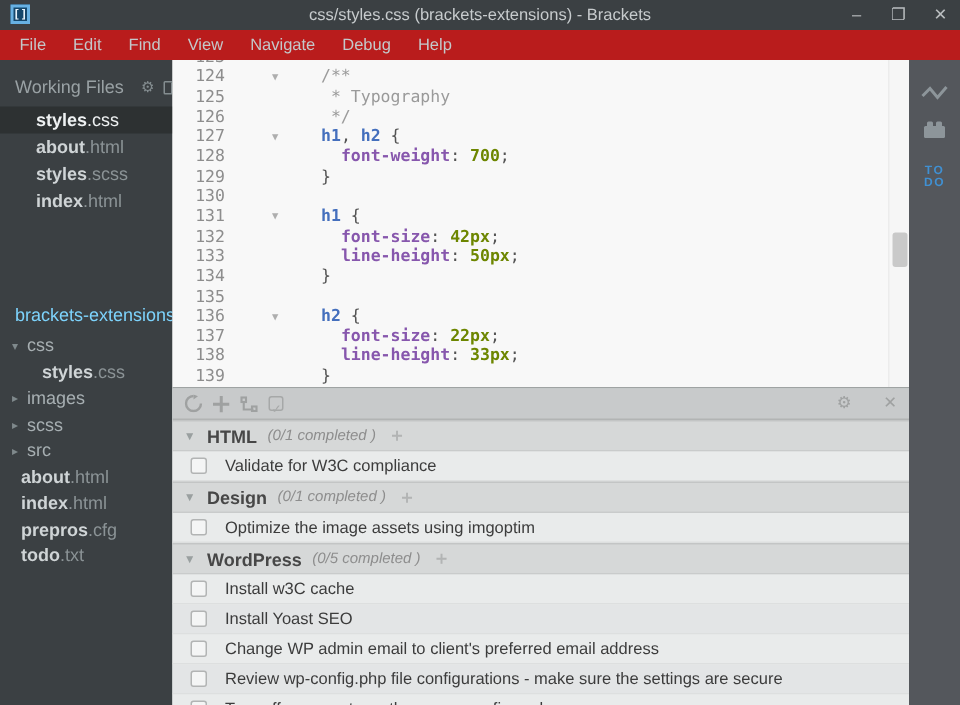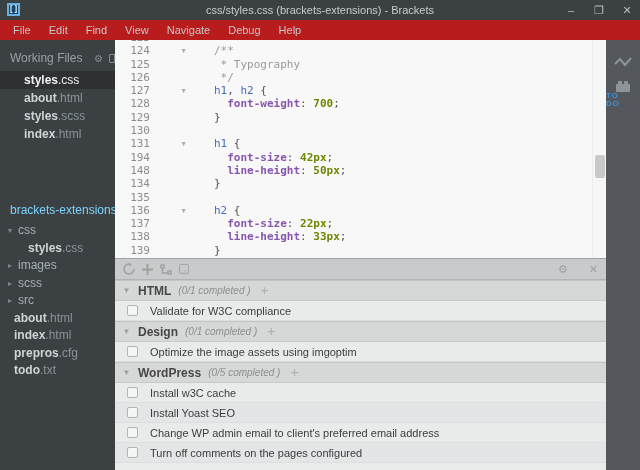--- a/index.html
+++ b/index.html
@@ -38,31 +38,31 @@
   .tree-folder-label { color:#a7afb2; }
 
   
   .editor { position:absolute; left:115px; top:40px; width:491px; height:218px; background:#f8f8f8; overflow:hidden; }
   .code-lines { margin-top:-9px; }
   .code-line { display:flex; height:13.3px; font:11px "DejaVu Sans Mono", monospace; line-height:13.3px;gap:24px; }
   .ln { width:38px; text-align:right; color:#8d8d8d; padding-right:3px; flex:none; }
   .fold { width:13px; flex:none; color:#aeaeae; font-size:7px; text-align:center; line-height:14px; }
   .code { white-space:pre; color:#535353; }
   .tk-comment { color:#9a9a9a; }
-  .tk-tag { color:#446fbd; font-weight:normal; }
+  .tk-tag { color:#446fbd; font-weight:bold; }
   .tk-prop { color:#8757ad; font-weight:bold; }
   .tk-num { color:#6d8600; font-weight:bold; }
   .tk-plain { color:#535353; }
   .ed-scrollbar { position:absolute; right:0; top:0; width:14px; height:218px; background:#f6f6f6; border-left:1px solid #ececec; }
   .ed-thumb { position:absolute; left:2px; top:115px; width:10px; height:23px; background:#c9c9c9; border-radius:2px; }
 
   
   .rightbar { position:absolute; left:606px; top:40px; width:34px; height:430px; background:#54575c; }
   .rb-icon { width:34px; display:flex; justify-content:center; color:#8d959a; }
-  .todo-badge { margin-top:0; color:#4090d2; font:bold 8px "Liberation Sans", sans-serif; letter-spacing:1px; line-height:8px; }
+  .todo-badge { margin-top:18px; text-align:center; color:#4090d2; font:bold 8px "Liberation Sans", sans-serif; letter-spacing:1px; line-height:8px; }
 
   
   .panel { position:absolute; left:115px; top:258px; width:491px; height:212px; background:#eaecec; border-top:1px solid #9fa3a3; overflow:hidden; }
   .panel-toolbar { height:21px; background:#c8cacb; border-bottom:1px solid #b2b4b4; display:flex; align-items:center; padding:0 8px; gap:7px; }
   .pt-icon { color:#9fa1a1; font-size:11px; line-height:21px; display:flex; align-items:center; }
   .pt-spacer { flex:1; }
   .cb-glyph { width:10px; height:10px; border:1px solid #a6a8a8; border-radius:2px; position:relative; }
   .cb-glyph::after { content:"✓"; position:absolute; left:1px; top:-3px; font-size:8px; color:#a6a8a8; }
   .todo-section-header { height:21px; background:#d6d8d8; border-top:1px solid #c3c5c5; border-bottom:1px solid #c9cbcb; display:flex; align-items:center; }
   .tsh-arrow { width:23px; text-align:center; color:#9aa0a0; font-size:8px; }
@@ -171,26 +171,26 @@
         <span class="ln">130</span>
         <span class="fold"></span>
         <span class="code"></span>
       </div>
       <div class="code-line">
         <span class="ln">131</span>
         <span class="fold">▼</span>
         <span class="code"><span class="tk-tag">h1</span><span class="tk-plain"> {</span></span>
       </div>
       <div class="code-line">
-        <span class="ln">194</span>
+        <span class="ln">132</span>
         <span class="fold"></span>
         <span class="code"><span class="tk-plain">  </span><span class="tk-prop">font-size</span><span class="tk-plain">: </span><span class="tk-num">42px</span><span class="tk-plain">;</span></span>
       </div>
       <div class="code-line">
-        <span class="ln">148</span>
+        <span class="ln">133</span>
         <span class="fold"></span>
         <span class="code"><span class="tk-plain">  </span><span class="tk-prop">line-height</span><span class="tk-plain">: </span><span class="tk-num">50px</span><span class="tk-plain">;</span></span>
       </div>
       <div class="code-line">
         <span class="ln">134</span>
         <span class="fold"></span>
         <span class="code"><span class="tk-plain">}</span></span>
       </div>
       <div class="code-line">
         <span class="ln">135</span>
@@ -314,17 +314,21 @@
         <div class="todo-row">
           <span class="todo-check"></span>
           <span class="todo-label">Install Yoast SEO</span>
         </div>
         <div class="todo-row">
           <span class="todo-check"></span>
           <span class="todo-label">Change WP admin email to client's preferred email address</span>
         </div>
         <div class="todo-row">
           <span class="todo-check"></span>
+          <span class="todo-label">Review wp-config.php file configurations - make sure the settings are secure</span>
+        </div>
+        <div class="todo-row">
+          <span class="todo-check"></span>
           <span class="todo-label">Turn off comments on the pages configured</span>
         </div>
       </div>
     </div>
 </div>
 
 </body></html>

